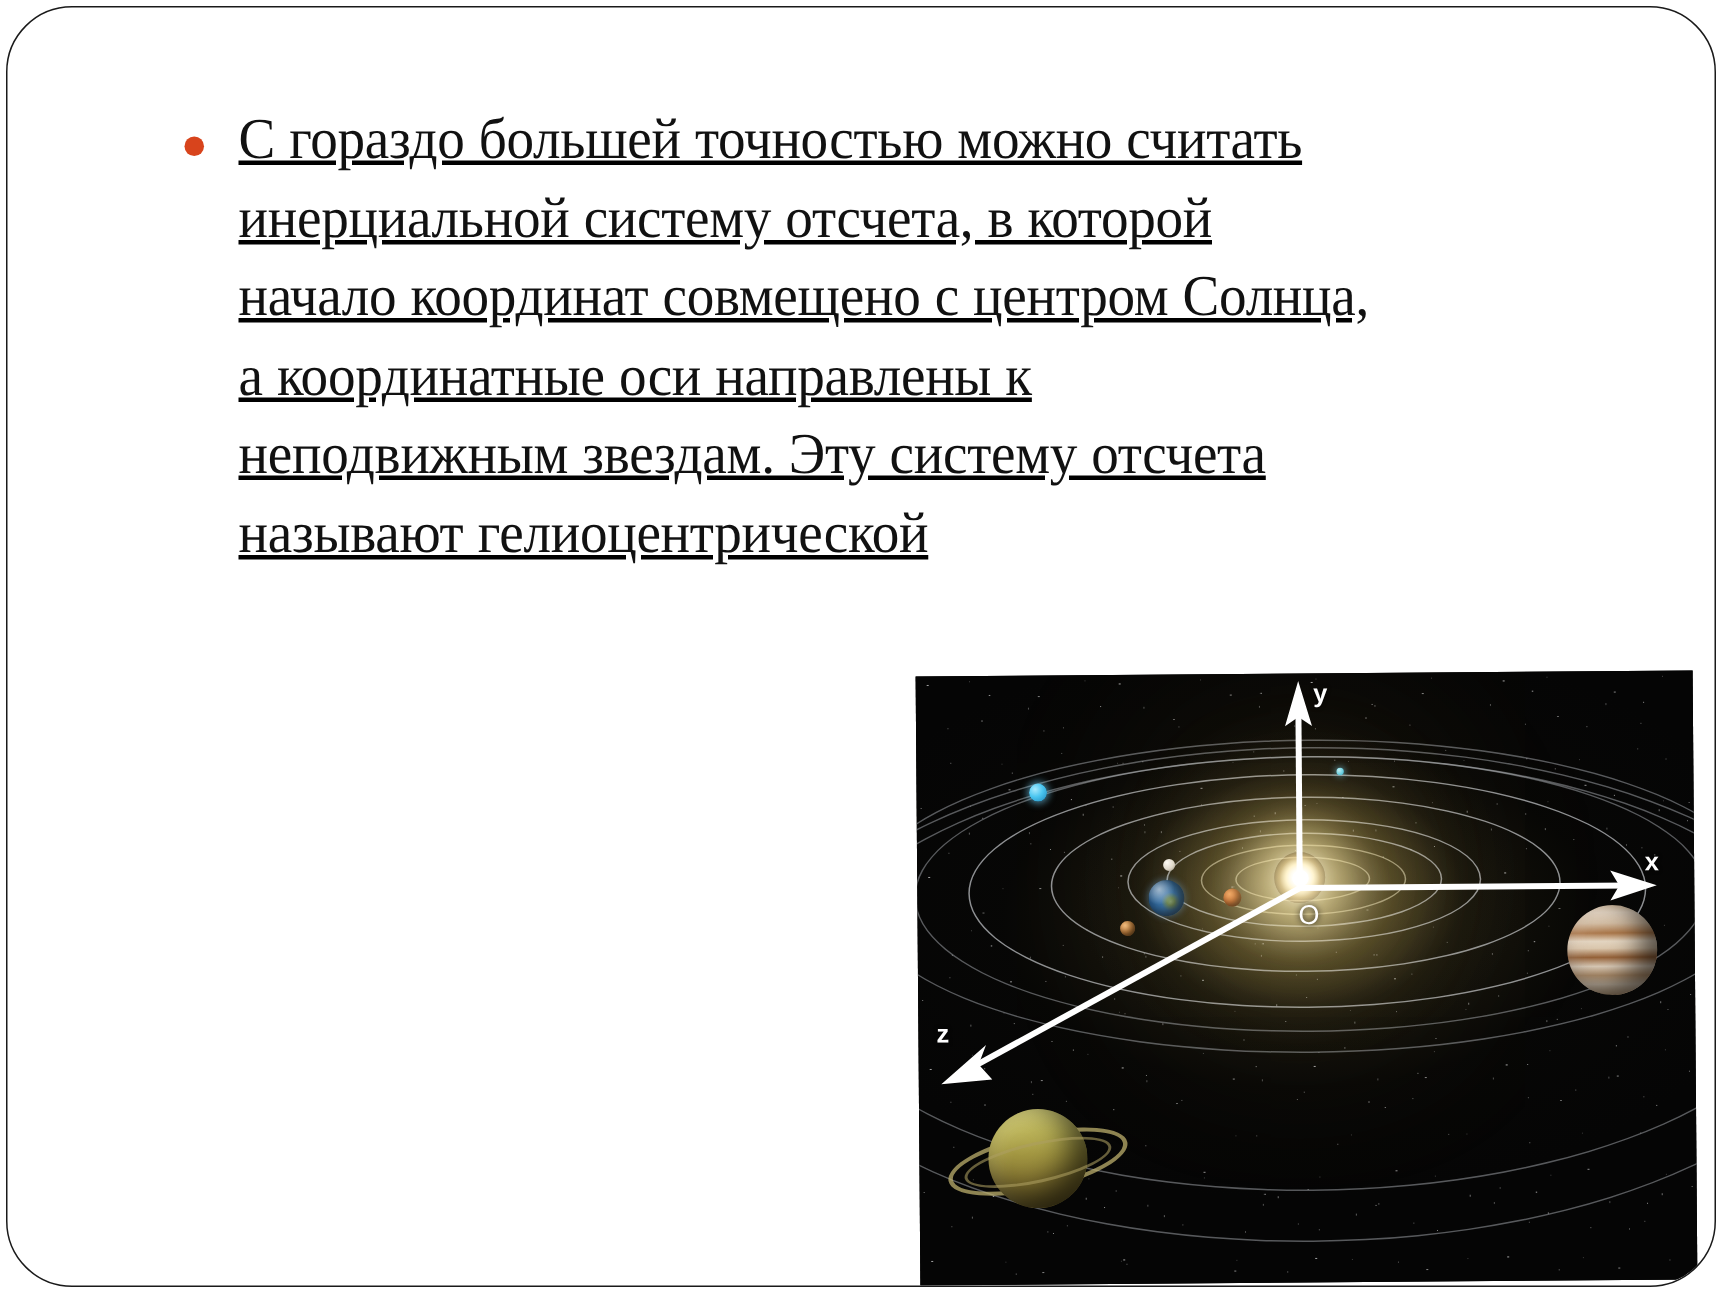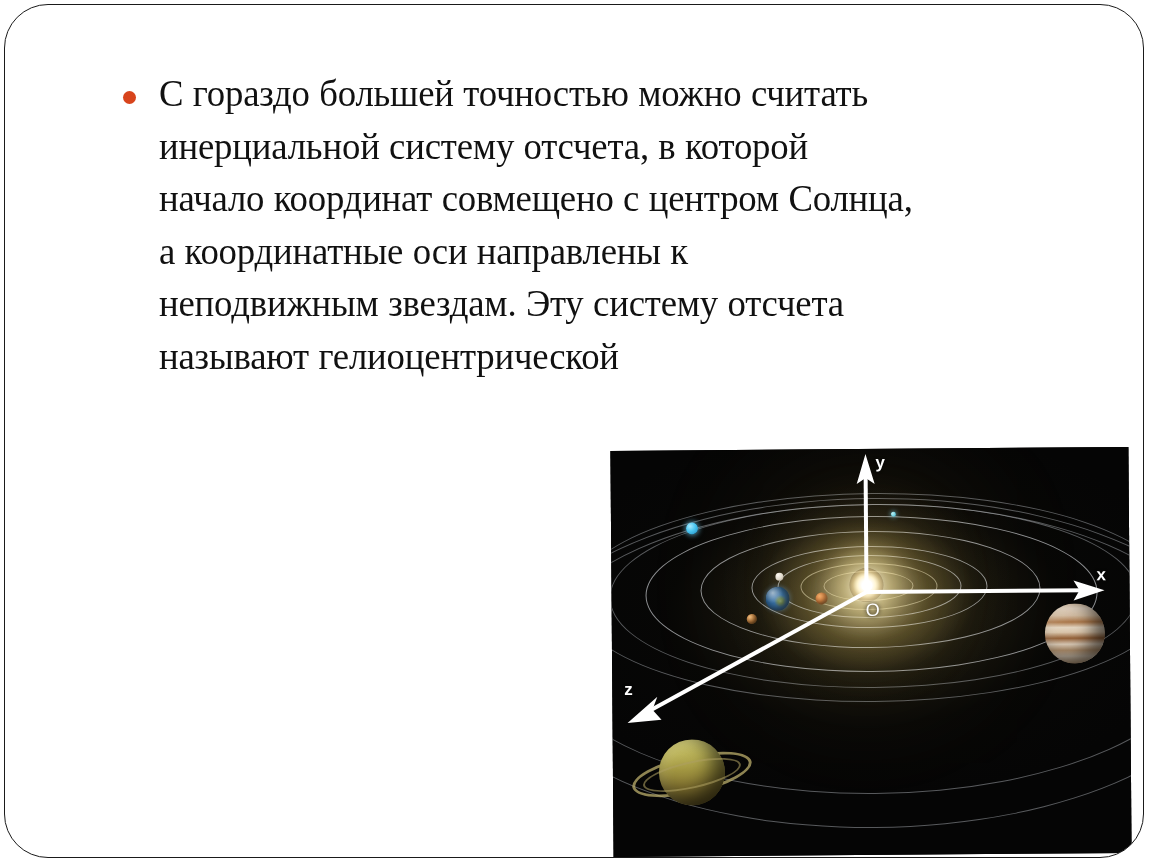--- a/index.html
+++ b/index.html
@@ -31,20 +31,21 @@
   
   #content-body {
     position: absolute;
     left: 112px;
     top: 62px;
     width: 960px;
   }
   .bullet-row {
     position: relative;
     padding-left: 42px;
+    text-decoration: underline;
   }
   .bullet-marker {
     position: absolute;
     left: 6px;
     top: 24px;
     width: 13px;
     height: 13px;
     border-radius: 50%;
     background: #D8441C;
   }

